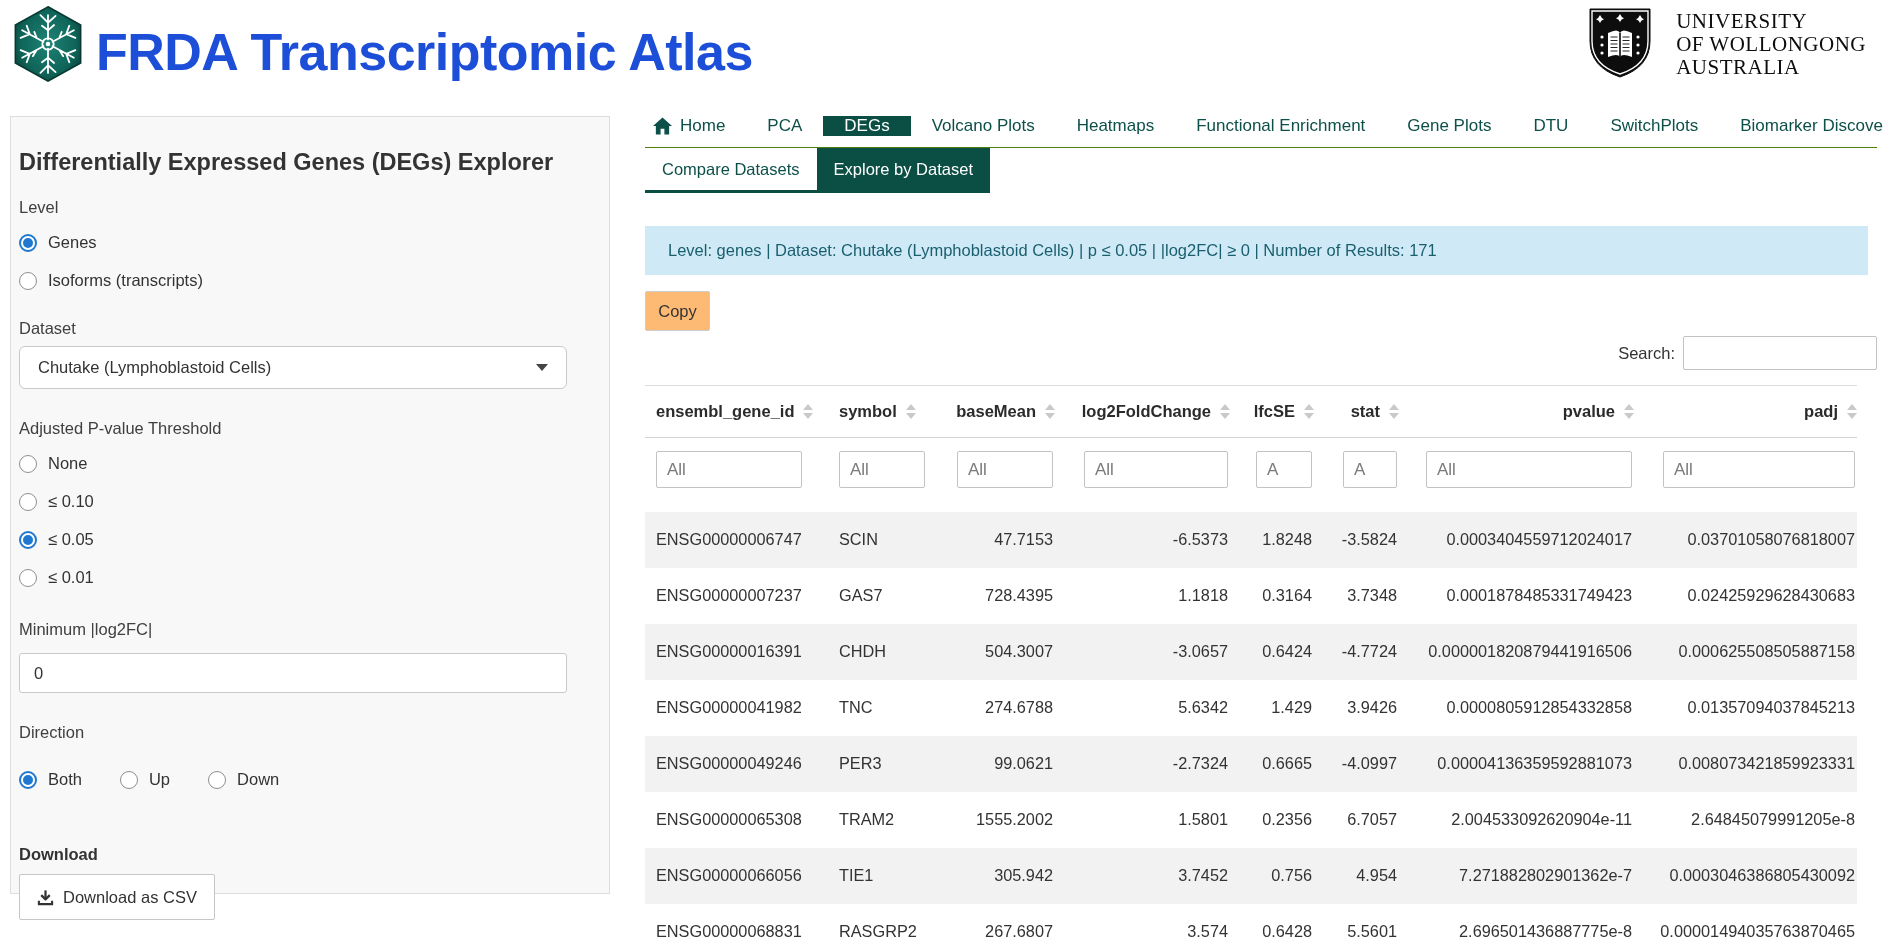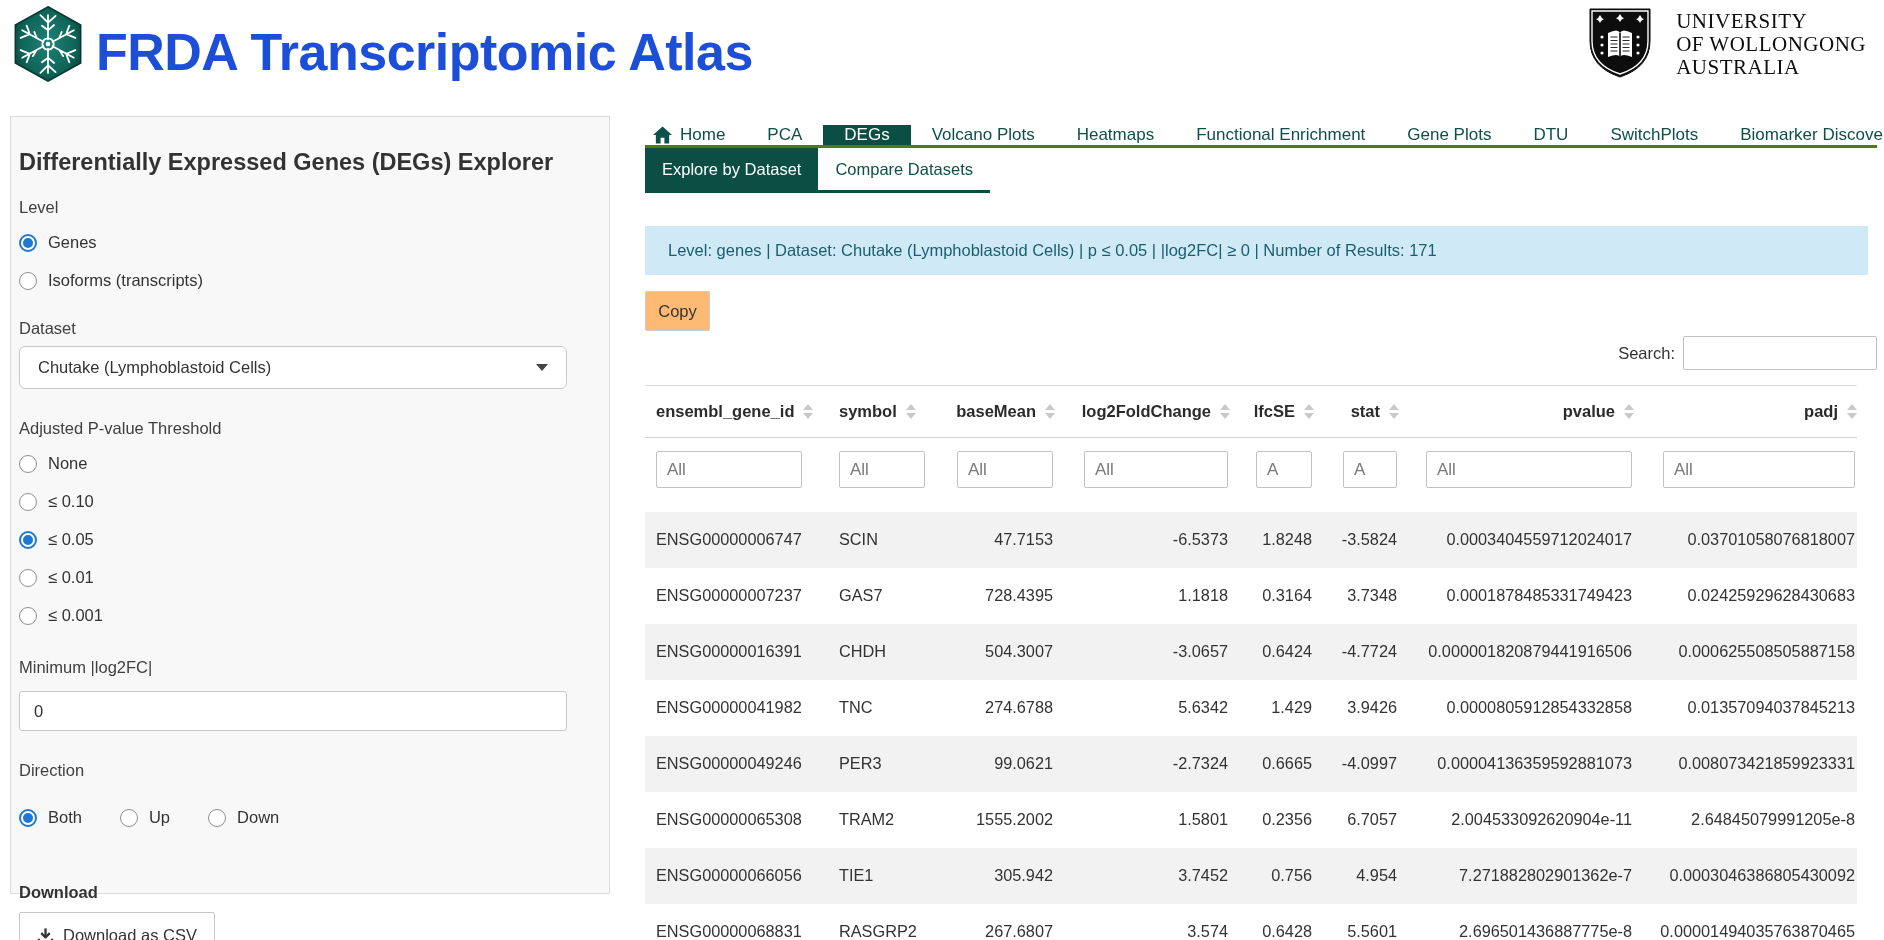--- a/index.html
+++ b/index.html
@@ -32,21 +32,21 @@
   .text-input { margin-top:8px; width:548px; height:40px; background:#fff; border:1px solid #c9c9c9;
                 border-radius:3px; padding:0 14px; font-size:16.5px; color:#333; font-family:inherit; }
   .dir-row { display:flex; gap:38px; margin-top:12px; }
   .bold-label { font-weight:700; font-size:16.5px; color:#333; }
   .dl-btn { margin-top:10px; display:inline-flex; align-items:center; gap:9px; height:46px; padding:0 17px;
             background:#fff; border:1px solid #c6c6c6; border-radius:2px; font-size:16.5px; color:#333; cursor:pointer; font-family:inherit; }
 
   
   .main { position:absolute; left:645px; top:104px; width:1232px; }
 
-  .nav-bar { display:flex; align-items:flex-end; height:44px; border-bottom:3px solid #4d7c0f; }
+  .nav-bar { display:flex; align-items:center; height:44px; border-bottom:1px solid #4d7c0f; }
   .nav-tab { display:flex; align-items:center; gap:8px; padding:0 21px; font-size:17px; color:#0d5049; cursor:pointer; white-space:nowrap; }
   .nav-tab:first-child { padding-left:8px; }
   .nav-tab.active { background:#0b4f44; color:#fff; }
   .home-ico { width:19px; height:18px; }
 
   .subtab-wrap { display:inline-flex; border-bottom:3px solid #0b4f44; }
   .sub-tab { display:flex; align-items:center; height:42px; padding:0 17px; font-size:16.5px; color:#0d5049; cursor:pointer; white-space:nowrap; }
   .sub-tab.active { background:#0b4f44; color:#fff; }
 
   .banner { margin-top:33px; width:1223px; height:49px; background:#cfe9f6; color:#1a5f6e;
@@ -167,24 +167,20 @@
         <span>≤ 0.10</span>
       </label>
       <label class="radio-row">
         <span class="radio checked"></span>
         <span>≤ 0.05</span>
       </label>
       <label class="radio-row">
         <span class="radio"></span>
         <span>≤ 0.01</span>
       </label>
-      <label class="radio-row">
-        <span class="radio"></span>
-        <span>≤ 0.001</span>
-      </label>
     </div>
 
   <div class="field-label mt30">Minimum |log2FC|</div>
   <input class="text-input" value="0" style="">
 
   <div class="field-label mt30">Direction</div>
   <div class="dir-row">
       <label class="radio-row">
         <span class="radio checked"></span>
         <span>Both</span>
@@ -241,22 +237,22 @@
       </div>
       <div class="nav-tab">
         <span>SwitchPlots</span>
       </div>
       <div class="nav-tab">
         <span>Biomarker Discovery</span>
       </div>
     </div>
 
   <div class="subtab-wrap">
+      <div class="sub-tab">Compare Datasets</div>
       <div class="sub-tab active">Explore by Dataset</div>
-      <div class="sub-tab">Compare Datasets</div>
     </div>
 
   <div class="banner">Level: genes | Dataset: Chutake (Lymphoblastoid Cells) | p ≤ 0.05 | |log2FC| ≥ 0 | Number of Results: 171</div>
 
   <button class="copy-btn">Copy</button>
 
   <div class="search-row">
     <label>Search:</label>
     <input class="search-input" value="" style="">
   </div>

